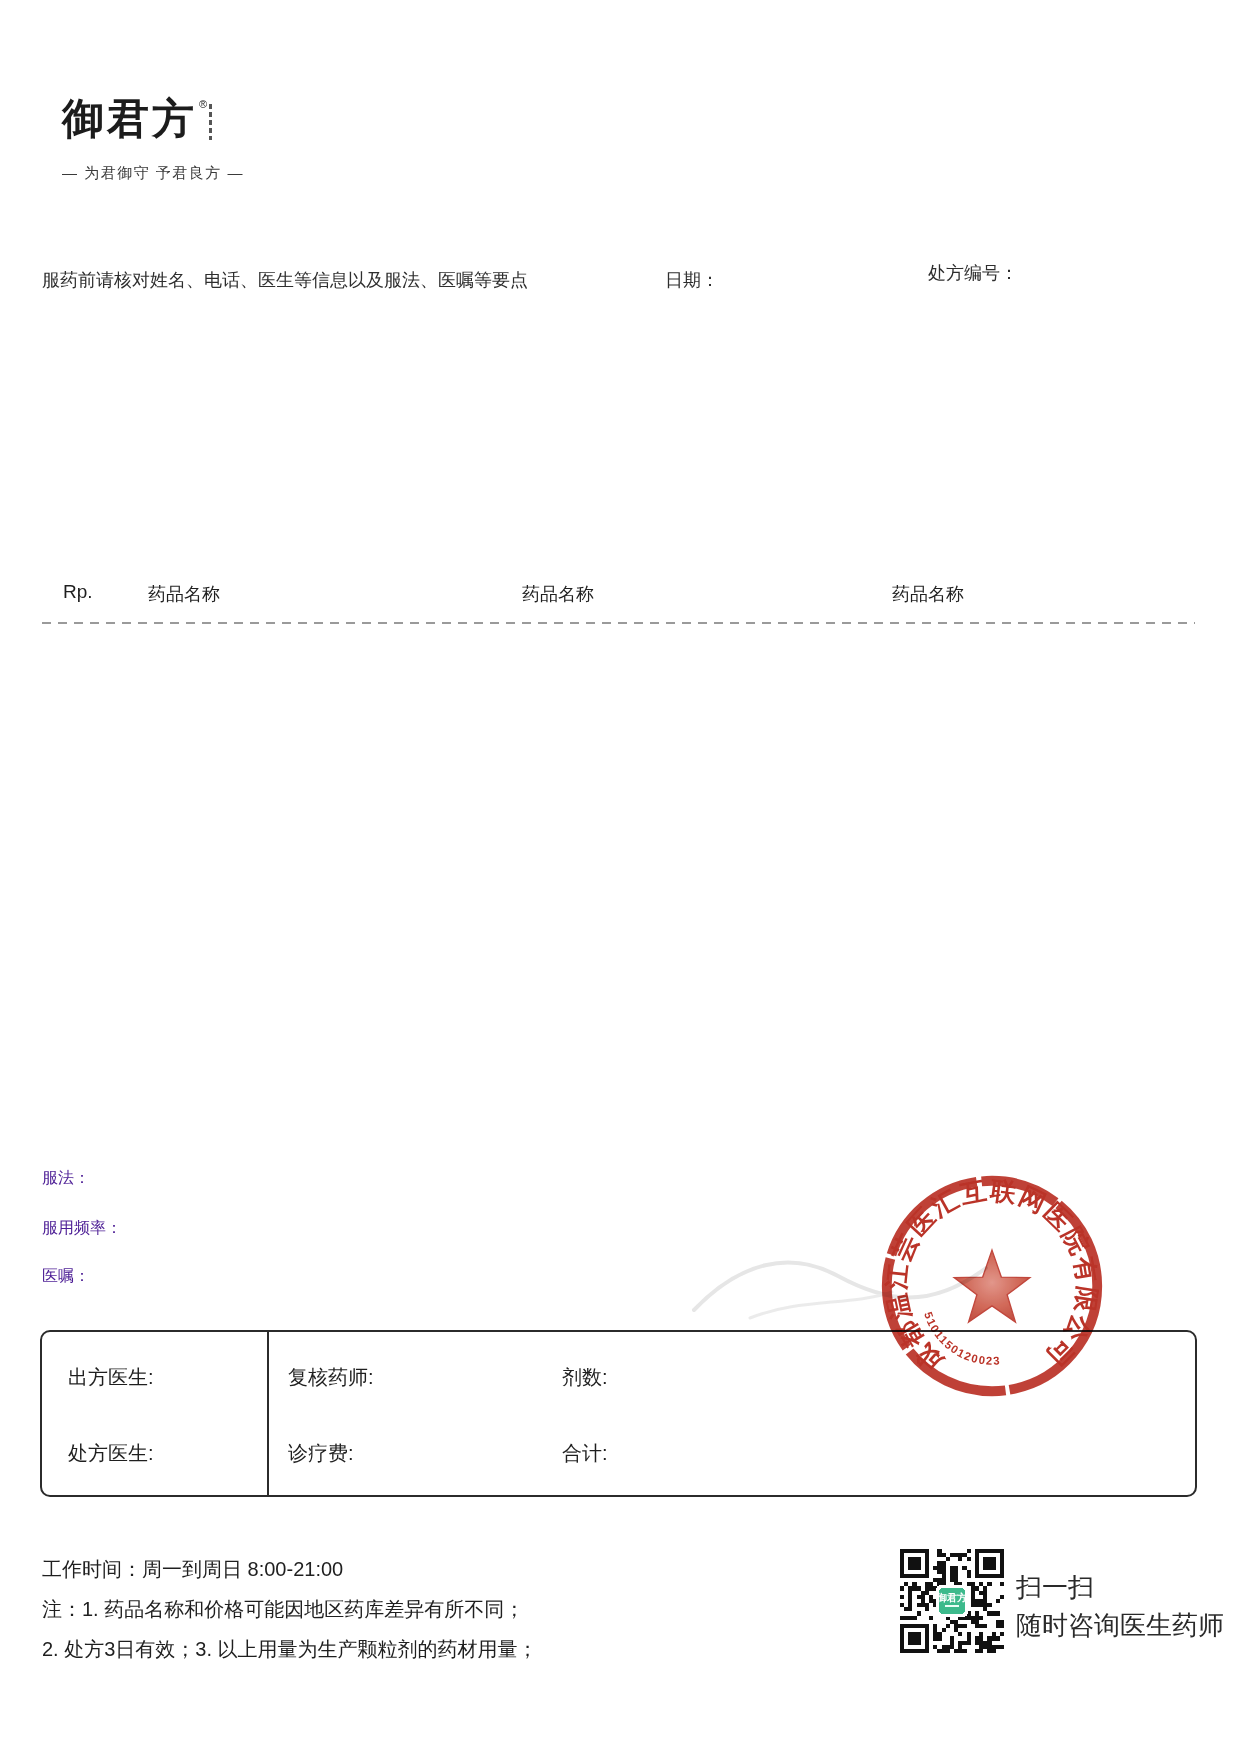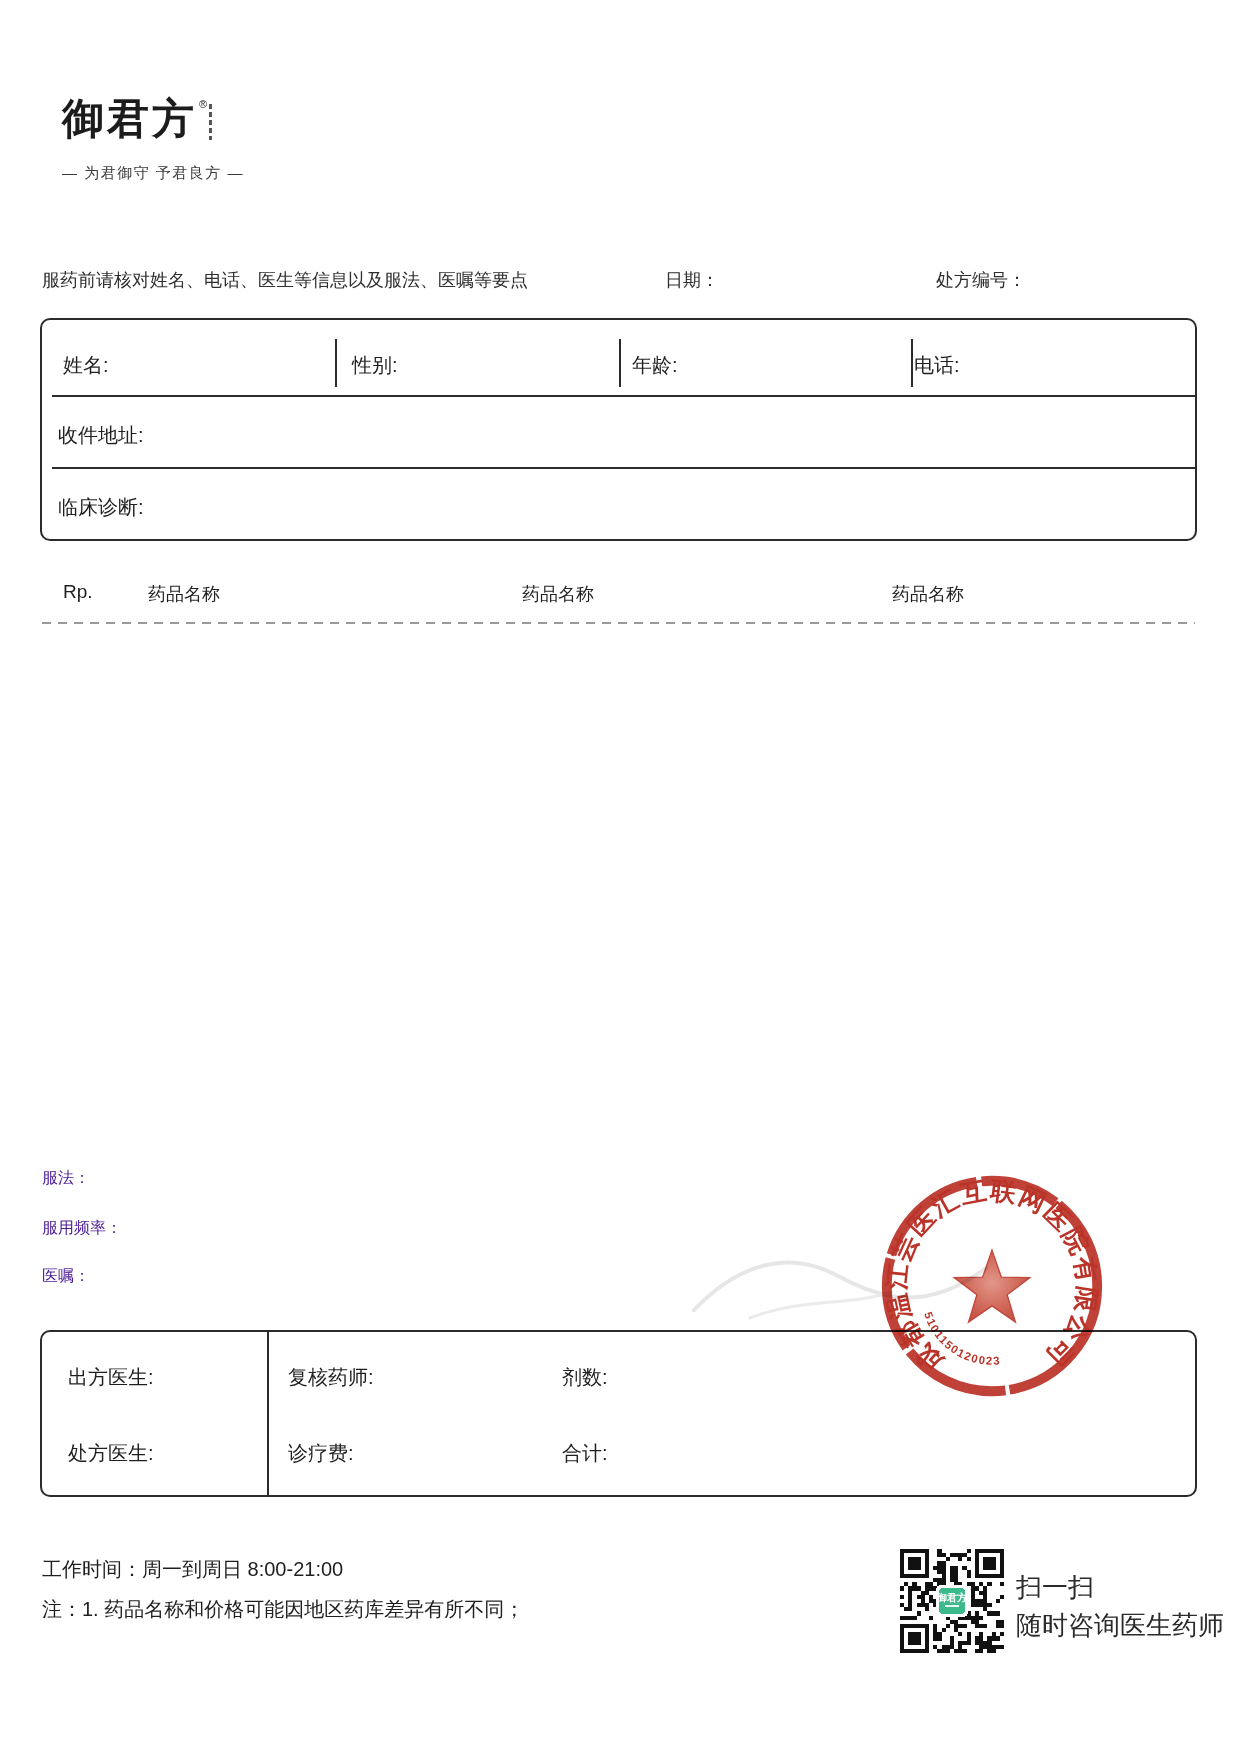--- a/index.html
+++ b/index.html
@@ -14,21 +14,21 @@
   .logo-reg{font-size:11px;color:#1c1c1c;margin:0 0 0 2px;}
   .logo-vert{width:3px;height:36px;margin:6px 0 0 2px;
              background:repeating-linear-gradient(#555 0 5px,transparent 5px 8px);}
   .logo-tagline{margin-top:24px;font-size:15px;letter-spacing:1.5px;color:#3a3a3a;}
   .hospital-title{left:230px;top:110px;font-size:31px;font-weight:700;letter-spacing:2px;color:#2a2a2a;}
 
   
   .notice{font-size:18px;color:#2e2e2e;}
   .notice-check{left:42px;top:268px;}
   .notice-date{left:665px;top:268px;}
-  .notice-rxno{left:928px;top:268px;margin-left:8px;}
+  .notice-rxno{left:928px;top:261px;}
 
   
   .box{position:absolute;border:2.5px solid #2b2b2b;border-radius:10px;background:transparent;}
   .patient-box{left:40px;top:318px;width:1153px;height:219px;}
   .patient-box .label{position:absolute;font-size:20px;color:#1f1f1f;}
   .vdiv{position:absolute;width:2px;height:48px;top:19px;background:#2b2b2b;}
   .vdiv1{left:293px;} .vdiv2{left:577px;} .vdiv3{left:869px;}
   .hline{position:absolute;left:10px;right:0;height:2px;background:#2b2b2b;}
   .hline1{top:75px;} .hline2{top:147px;}
   .p-name{left:21px;top:32px;} .p-gender{left:310px;top:32px;}
@@ -82,33 +82,20 @@
       <span class="logo-vert"></span>
     </div>
     <div class="logo-tagline">— 为君御守 予君良方 —</div>
   </div>
 
 
   <span class="abs notice notice-check">服药前请核对姓名、电话、医生等信息以及服法、医嘱等要点</span>
   <span class="abs notice notice-date">日期：</span>
   <span class="abs notice notice-rxno">处方编号：</span>
 
-  <div class="box patient-box">
-    <span class="vdiv vdiv1"></span>
-    <span class="vdiv vdiv2"></span>
-    <span class="vdiv vdiv3"></span>
-    <span class="hline hline1"></span>
-    <span class="hline hline2"></span>
-    <span class="label p-name">姓名:</span>
-    <span class="label p-gender">性别:</span>
-    <span class="label p-age">年龄:</span>
-    <span class="label p-phone">电话:</span>
-    <span class="label p-address">收件地址:</span>
-    <span class="label p-diagnosis">临床诊断:</span>
-  </div>
 
   <span class="abs rp-label">Rp.</span>
   <span class="abs rx-col rx-col1">药品名称</span>
   <span class="abs rx-col rx-col2">药品名称</span>
   <span class="abs rx-col rx-col3">药品名称</span>
   <div class="dashed-sep"></div>
 
   <span class="abs usage u-method">服法：</span>
   <span class="abs usage u-freq">服用频率：</span>
   <span class="abs usage u-advice">医嘱：</span>
@@ -145,20 +132,21 @@
       </text>
       <text font-size="11.5" font-weight="bold" fill="#b7281c" letter-spacing="1.5">
         <textPath href="#numArc" startOffset="9%">5101150120023</textPath>
       </text>
       <polygon points="0,-44 10.3,-14.2 41.8,-13.6 16.7,5.4 25.9,35.6 0,17.6 -25.9,35.6 -16.7,5.4 -41.8,-13.6 -10.3,-14.2" transform="translate(0,4) scale(0.92)" fill="url(#starG)" stroke="#b7281c" stroke-width="1.5" opacity="0.9"></polygon>
     </svg>
   </div>
 
   <span class="abs footer-text f-hours">工作时间：周一到周日 8:00-21:00</span>
   <span class="abs footer-text f-note1">注：1. 药品名称和价格可能因地区药库差异有所不同；</span>
+  <span class="abs footer-text f-note2">2. 处方3日有效；3. 以上用量为生产颗粒剂的药材用量；</span>
 
   <svg id="qr-svg" class="qr" viewBox="0 0 25 25" shape-rendering="crispEdges" fill="#111">
       <rect x="9" y="0" width="1" height="1"></rect>
       <rect x="16" y="0" width="1" height="1"></rect>
       <rect x="9" y="1" width="1" height="1"></rect>
       <rect x="10" y="1" width="1" height="1"></rect>
       <rect x="12" y="1" width="1" height="1"></rect>
       <rect x="13" y="1" width="1" height="1"></rect>
       <rect x="14" y="1" width="1" height="1"></rect>
       <rect x="15" y="1" width="1" height="1"></rect>

